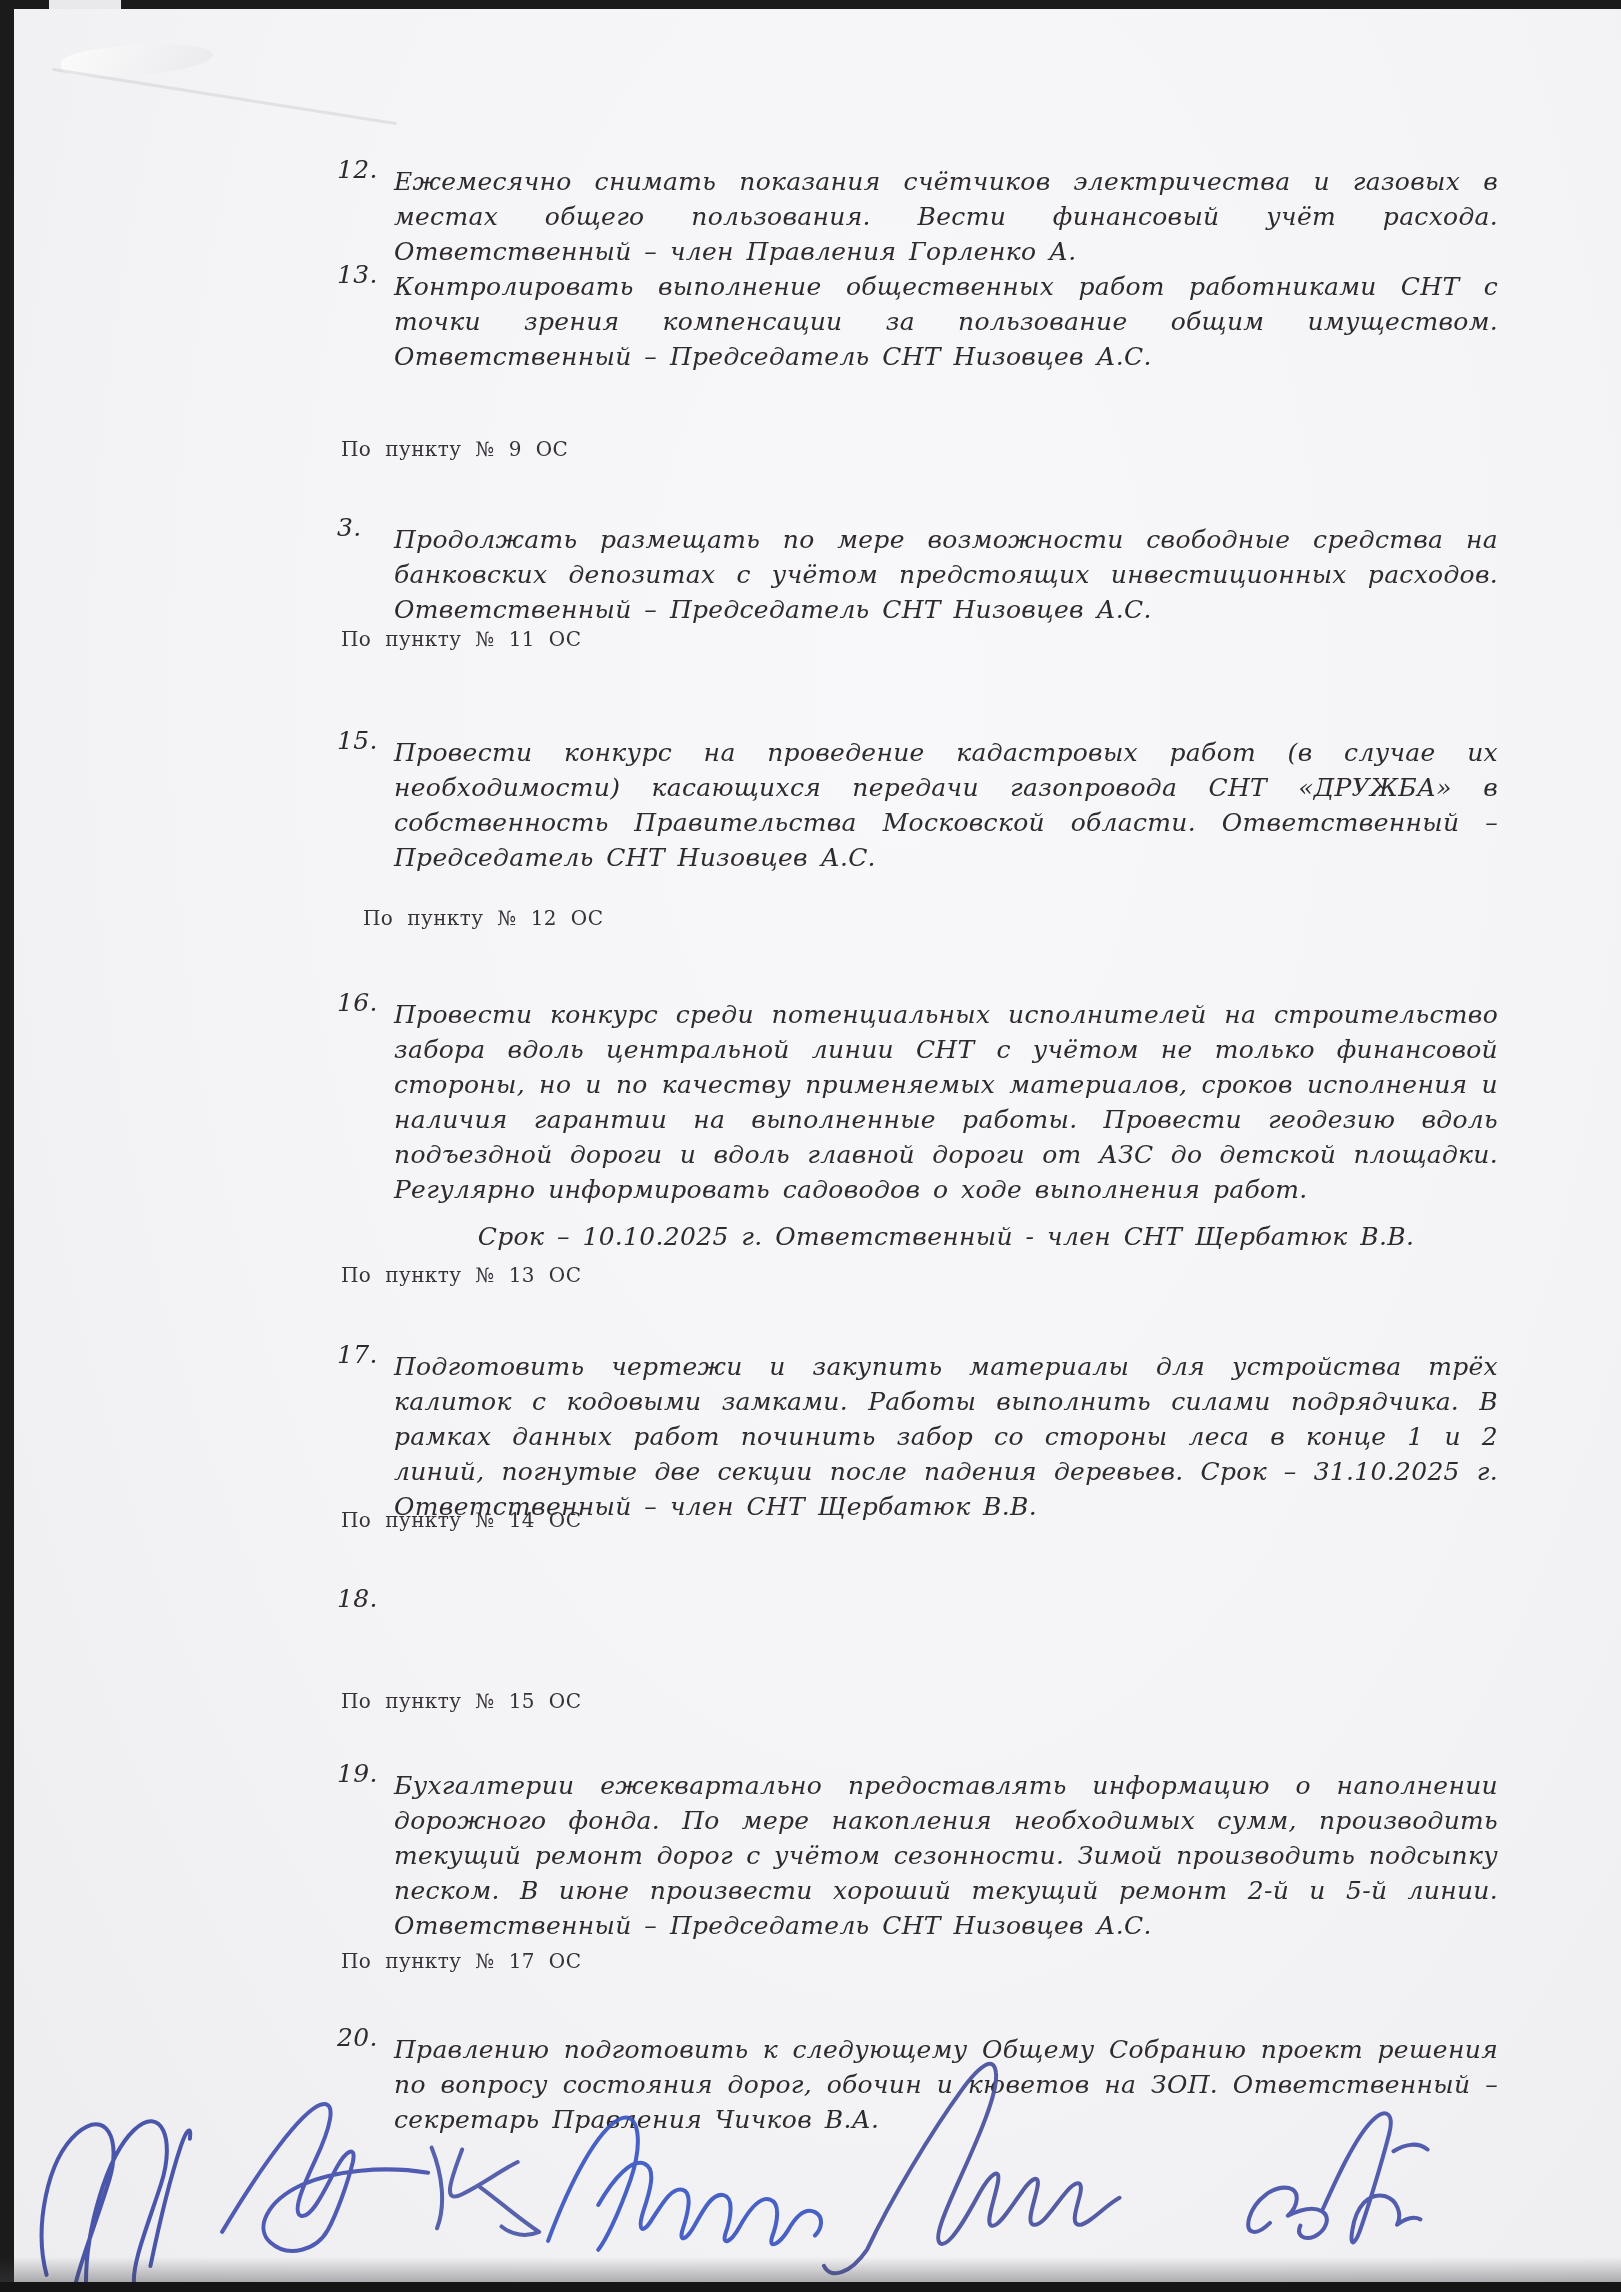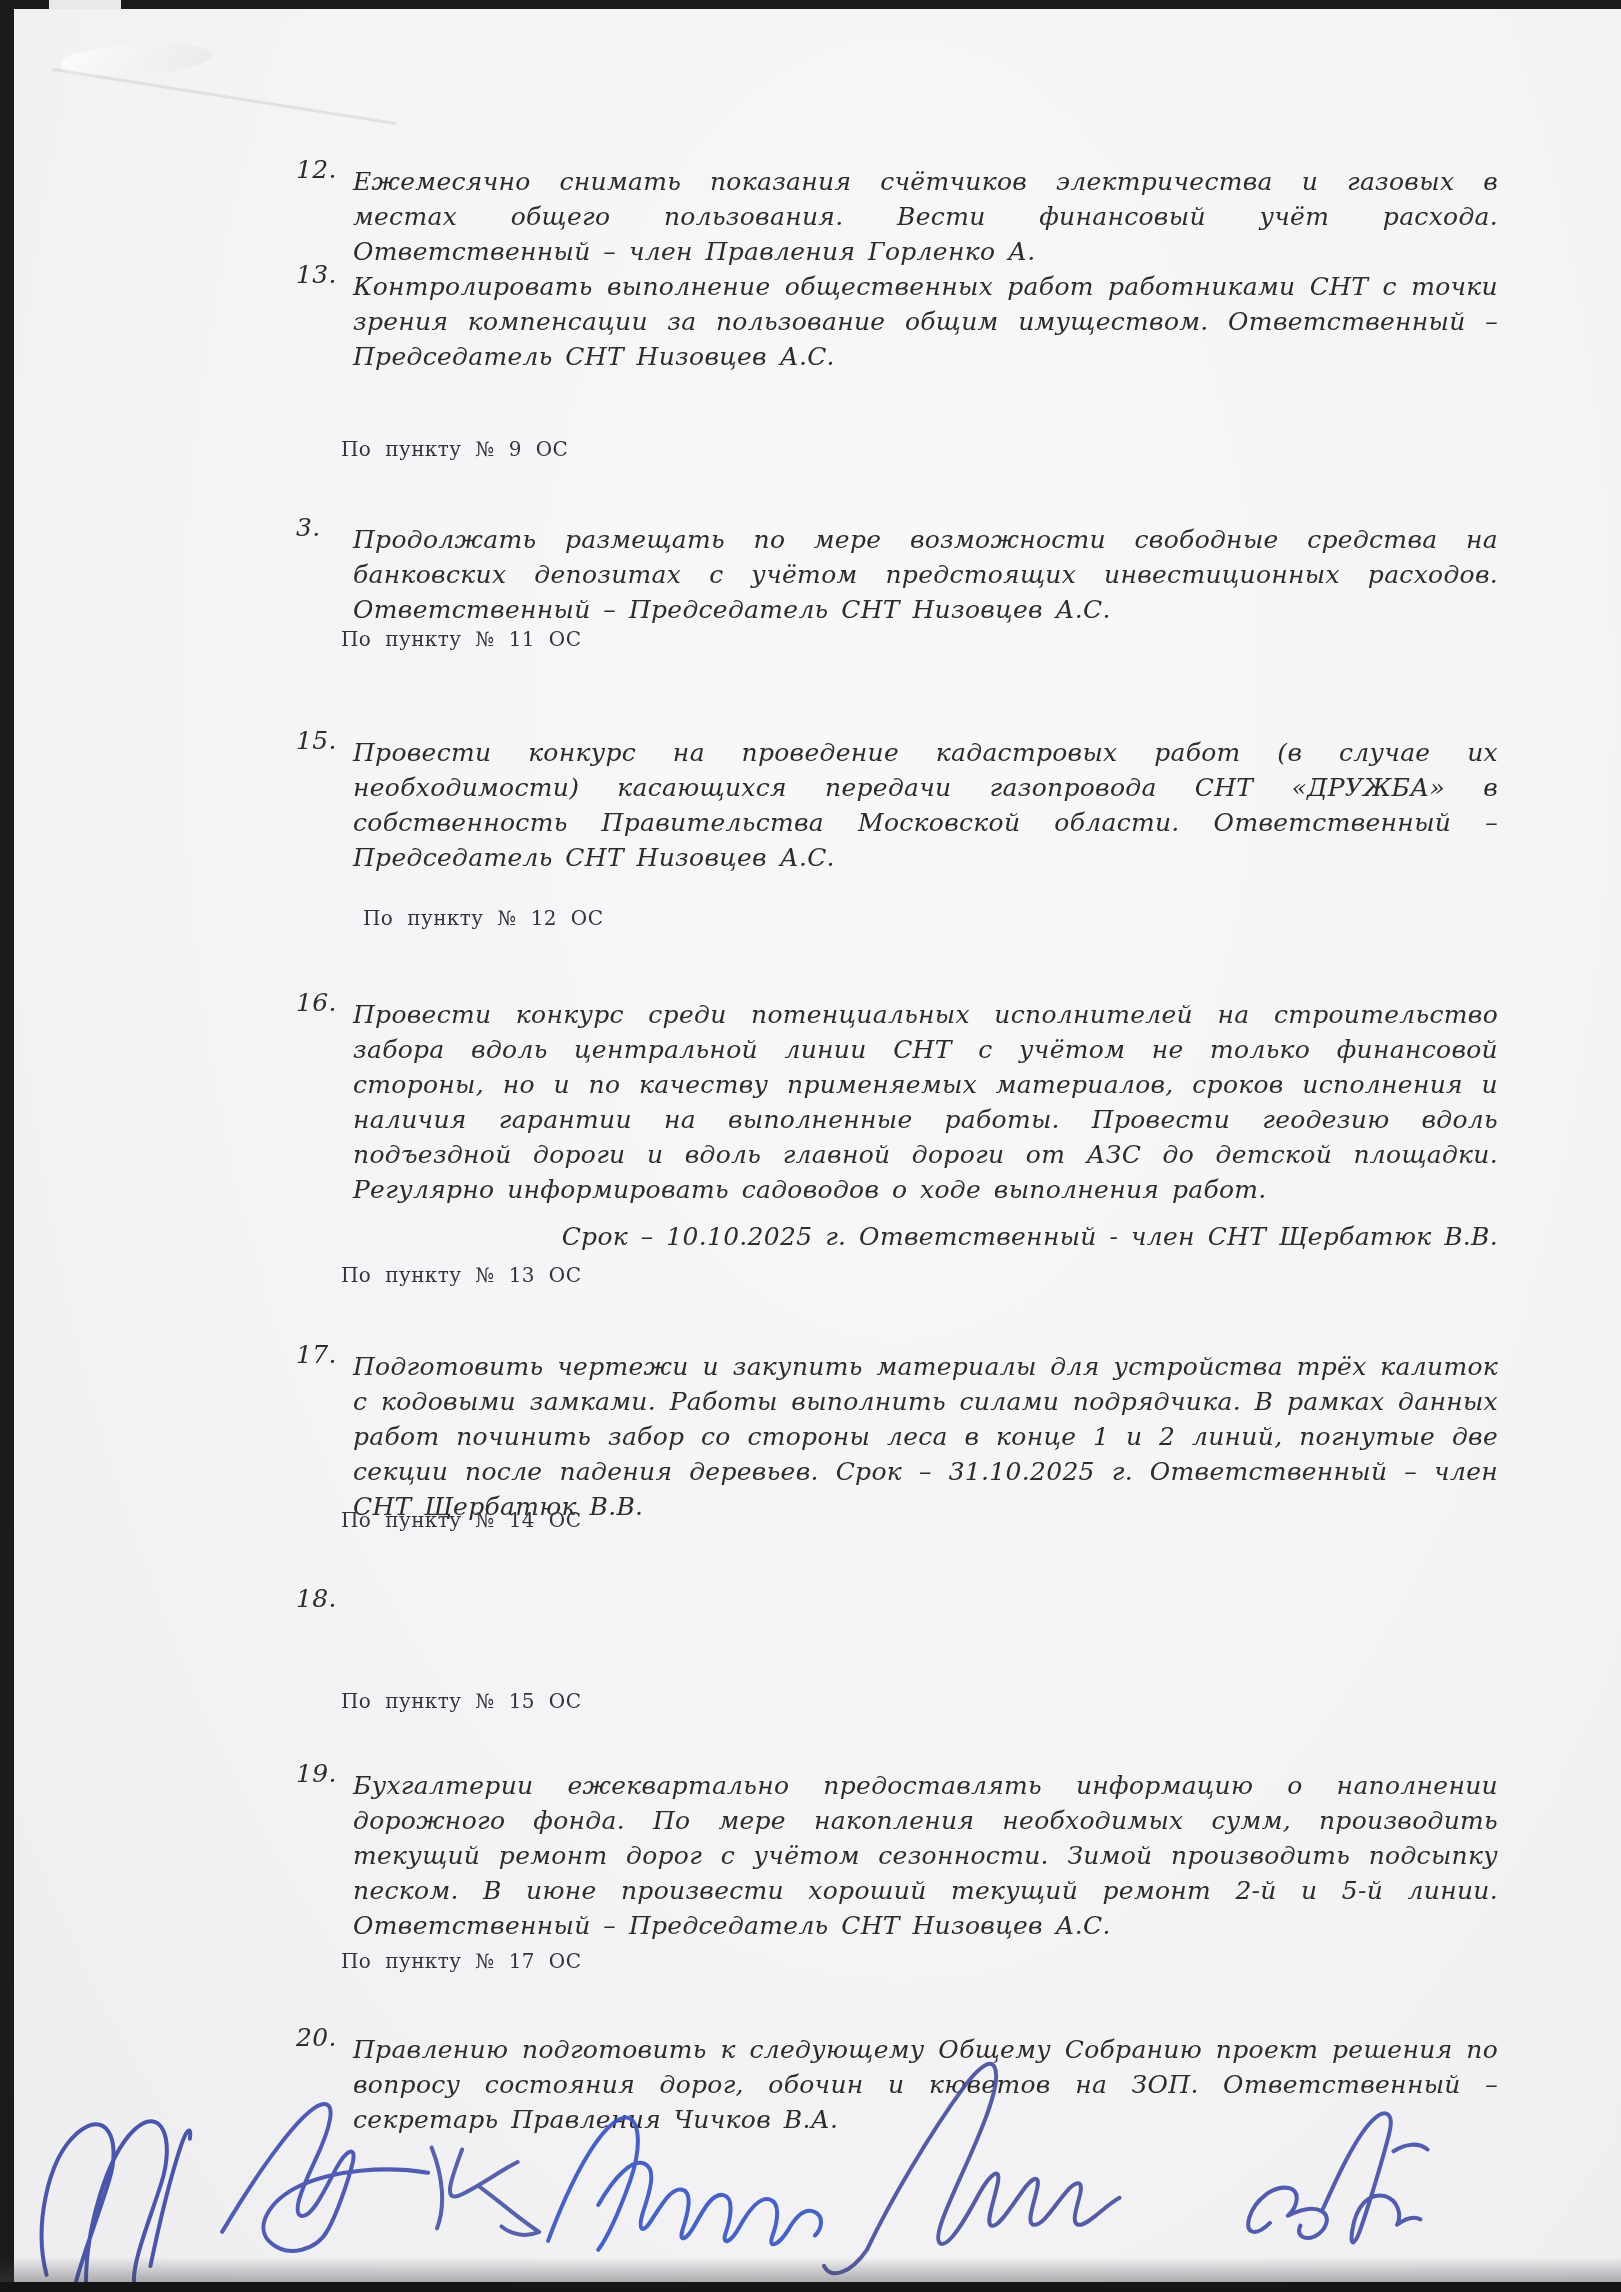--- a/index.html
+++ b/index.html
@@ -32,24 +32,24 @@
     background: linear-gradient(130deg, rgba(255,255,255,0.75), rgba(170,170,178,0.12));
     transform: rotate(-5deg); border-radius: 40% 60% 50% 50%; }
 
   
   .doc { position: absolute; left: 296px; top: 0; width: 1214px; }
   .block { position: absolute; left: 0; width: 1214px; }
 
   .item { display: flex; align-items: flex-start;
     font-style: italic; font-size: 25px; line-height: 35px;
     color: #2e2a2e; letter-spacing: 0.3px; }
-  .item .num { flex: 0 0 45px; width: 45px; }
+  .item .num { flex: 0 0 45px; width: 45px; margin-left: 41px; }
   .item .body { flex: 1 1 auto; }
   .item .body p { margin: 12px; text-align: justify; word-spacing: 4.5px; }
-  .item .body p.plain { text-align: right; }
+  .item .body p.plain { text-align: center; }
 
   .heading { font-style: normal; font-size: 20px; line-height: 43px;
     color: #37313a; word-spacing: 7.2px; letter-spacing: 0.4px; padding-left: 45px; }
   .heading.indent-more { padding-left: 67px; }
 
   
   .signatures { position: absolute; left: 0; top: 1997px; width: 1621px; height: 296px; }
   .signatures svg { display: block; }
 </style>
 </head>

